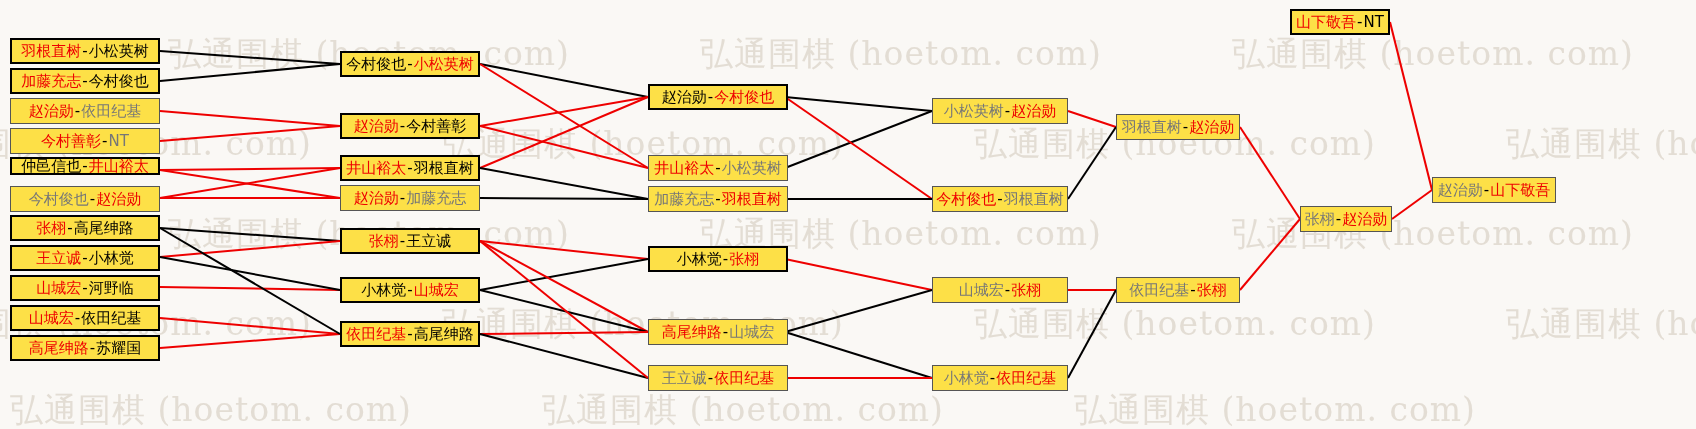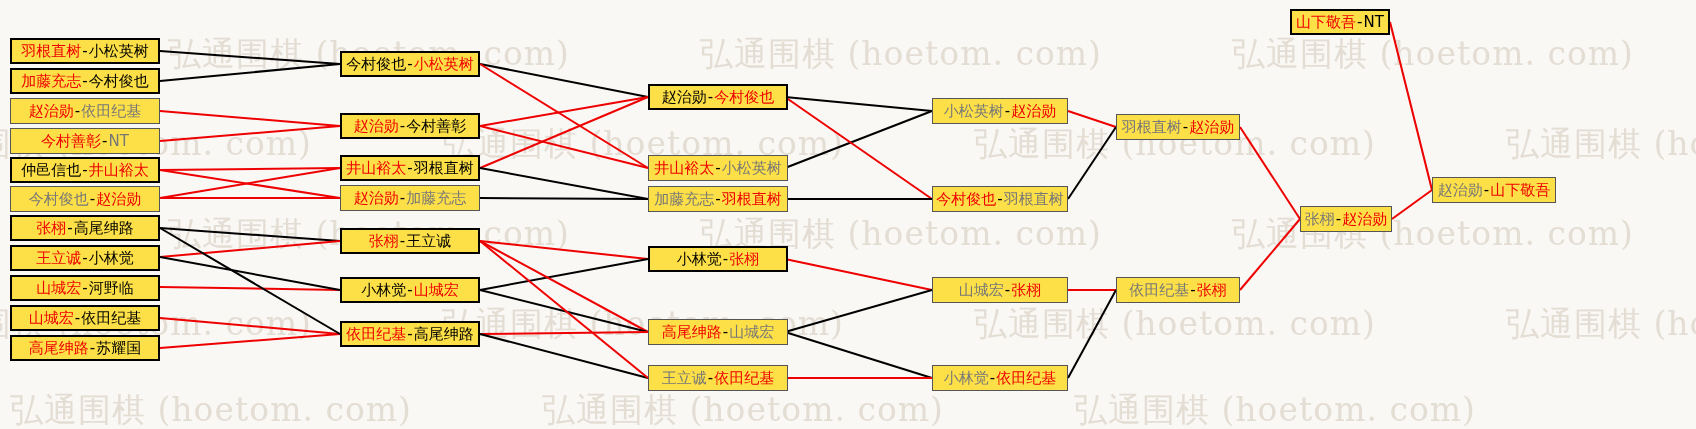--- a/index.html
+++ b/index.html
@@ -140,21 +140,21 @@
   <div class="match thin" style="left:10px;top:98px;width:150px;height:26px;">
     <span class="p w">赵治勋</span>
       <span class="sep">-</span>
       <span class="p l">依田纪基</span>
   </div>
   <div class="match thin" style="left:10px;top:128px;width:150px;height:26px;">
     <span class="p w">今村善彰</span>
       <span class="sep">-</span>
       <span class="p l">NT</span>
   </div>
-  <div class="match" style="left:10px;top:157px;width:150px;height:26px;">
+  <div class="match" style="left:10px;top:157px;width:150px;height:18px;">
     <span class="p l">仲邑信也</span>
       <span class="sep">-</span>
       <span class="p w">井山裕太</span>
   </div>
   <div class="match thin" style="left:10px;top:186px;width:150px;height:26px;">
     <span class="p l">今村俊也</span>
       <span class="sep">-</span>
       <span class="p w">赵治勋</span>
   </div>
   <div class="match" style="left:10px;top:215px;width:150px;height:26px;">

